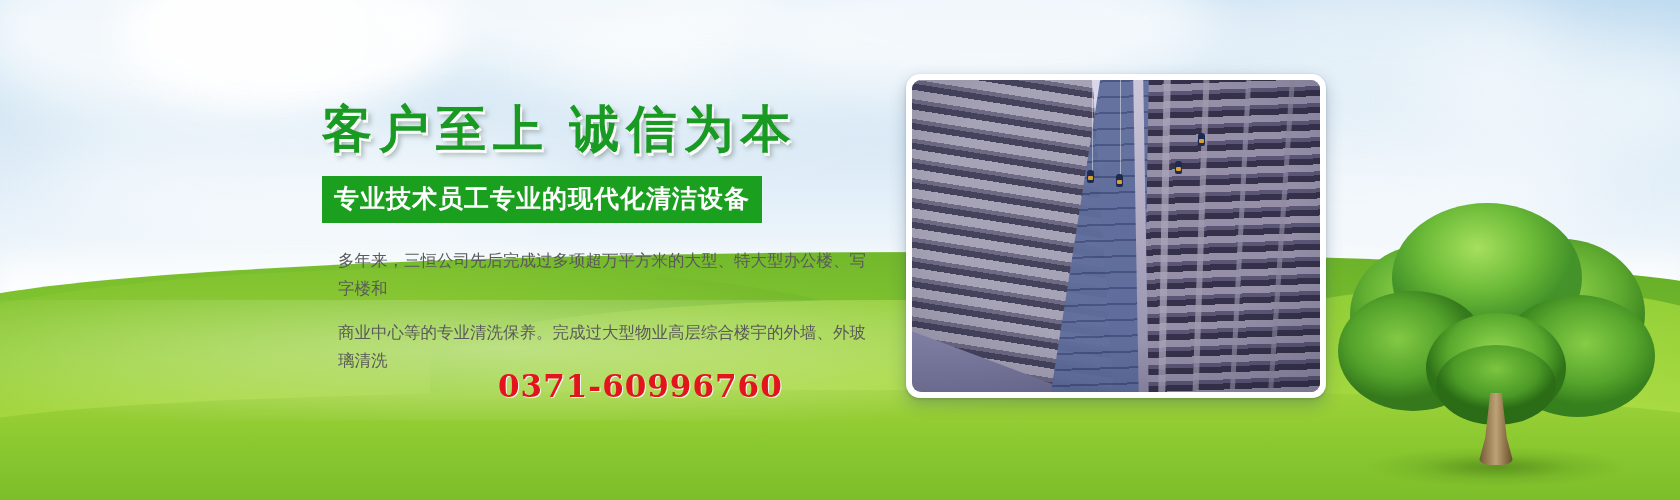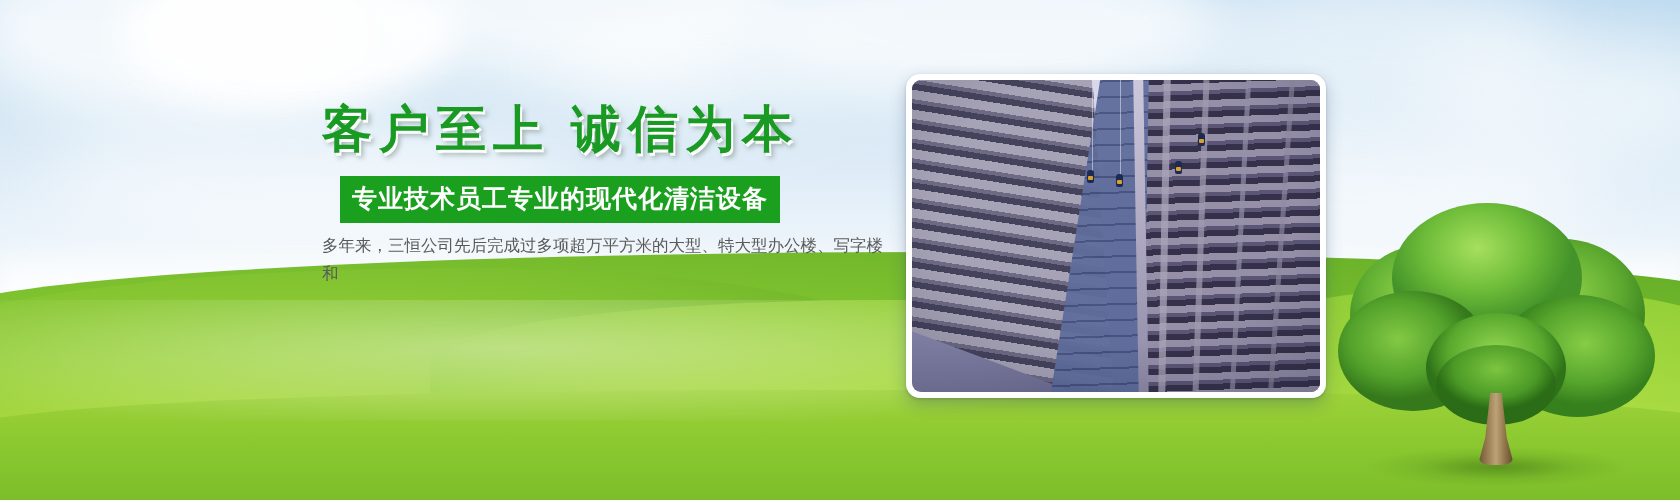--- a/index.html
+++ b/index.html
@@ -94,41 +94,41 @@
   }
   .photo .facade{position:absolute;}
   .photo .glass{position:absolute;background:linear-gradient(110deg,#4c5886 0%,#6b7aa8 45%,#3b456e 100%);}
   .photo .worker{position:absolute;width:7px;height:13px;background:#1d2a52;border-radius:3px 3px 2px 2px;}
   .photo .worker::after{content:"";position:absolute;left:1px;top:6px;width:5px;height:4px;background:#d8a02c;border-radius:1px;}
   .photo .rope{position:absolute;width:1px;background:rgba(255,255,255,.45);}
 
   
   .headline{
     position:absolute;left:322px;top:104px;width:560px;
-    font-family:Liberation Sans, sans-serif;
+    font-family:Liberation Serif, serif;
     font-weight:bold;font-size:50px;letter-spacing:7px;line-height:1;
     color:#199a23;
     text-shadow:2px 3px 0 rgba(255,255,255,.95), 4px 5px 5px rgba(110,130,120,.55);
     white-space:nowrap;
   }
   .subtitle-bar{
-    position:absolute;left:340px;top:176px;
+    position:absolute;left:322px;top:176px;
     background:#1a9f1f;padding:6px 12px 8px 12px;
   }
   .subtitle-bar span{
     font-family:"DejaVu Sans","Liberation Sans",sans-serif;
     font-weight:bold;font-size:25px;letter-spacing:1px;color:#ffffff;
     white-space:nowrap;
   }
   .body-text{
     position:absolute;left:322px;top:232px;width:568px;
     font-family:"DejaVu Sans","Liberation Sans",sans-serif;
     font-size:16.5px;line-height:28px;color:#5a5a5a;
   }
-  .body-text p{margin:0;}
+  .body-text p{margin:16px;font-family:Liberation Mono, monospace;}
   .body-text p.indent{text-indent:4px;}
 
   .hotline{
     position:absolute;left:330px;top:324px;
     font-family:"DejaVu Serif","Liberation Serif",serif;
     font-weight:bold;font-style:italic;font-size:31px;letter-spacing:3px;
     color:#e3151c;
     text-shadow:1px 1px 0 rgba(255,255,255,.9);
     white-space:nowrap;
   }
@@ -234,16 +234,18 @@
   </div>
 
   <div class="headline">客户至上  诚信为本</div>
 
   <div class="subtitle-bar">
     <span>专业技术员工专业的现代化清洁设备</span>
   </div>
 
   <div class="body-text">
     <p>多年来，三恒公司先后完成过多项超万平方米的大型、特大型办公楼、写字楼和</p>
-  </div>
-
+    <p>商业中心等的专业清洗保养。完成过大型物业高层综合楼宇的外墙、外玻璃清洗</p>
+  </div>
+
+  <div class="phone2">0371-60996760</div>
 
 </div>
 
 </body></html>

